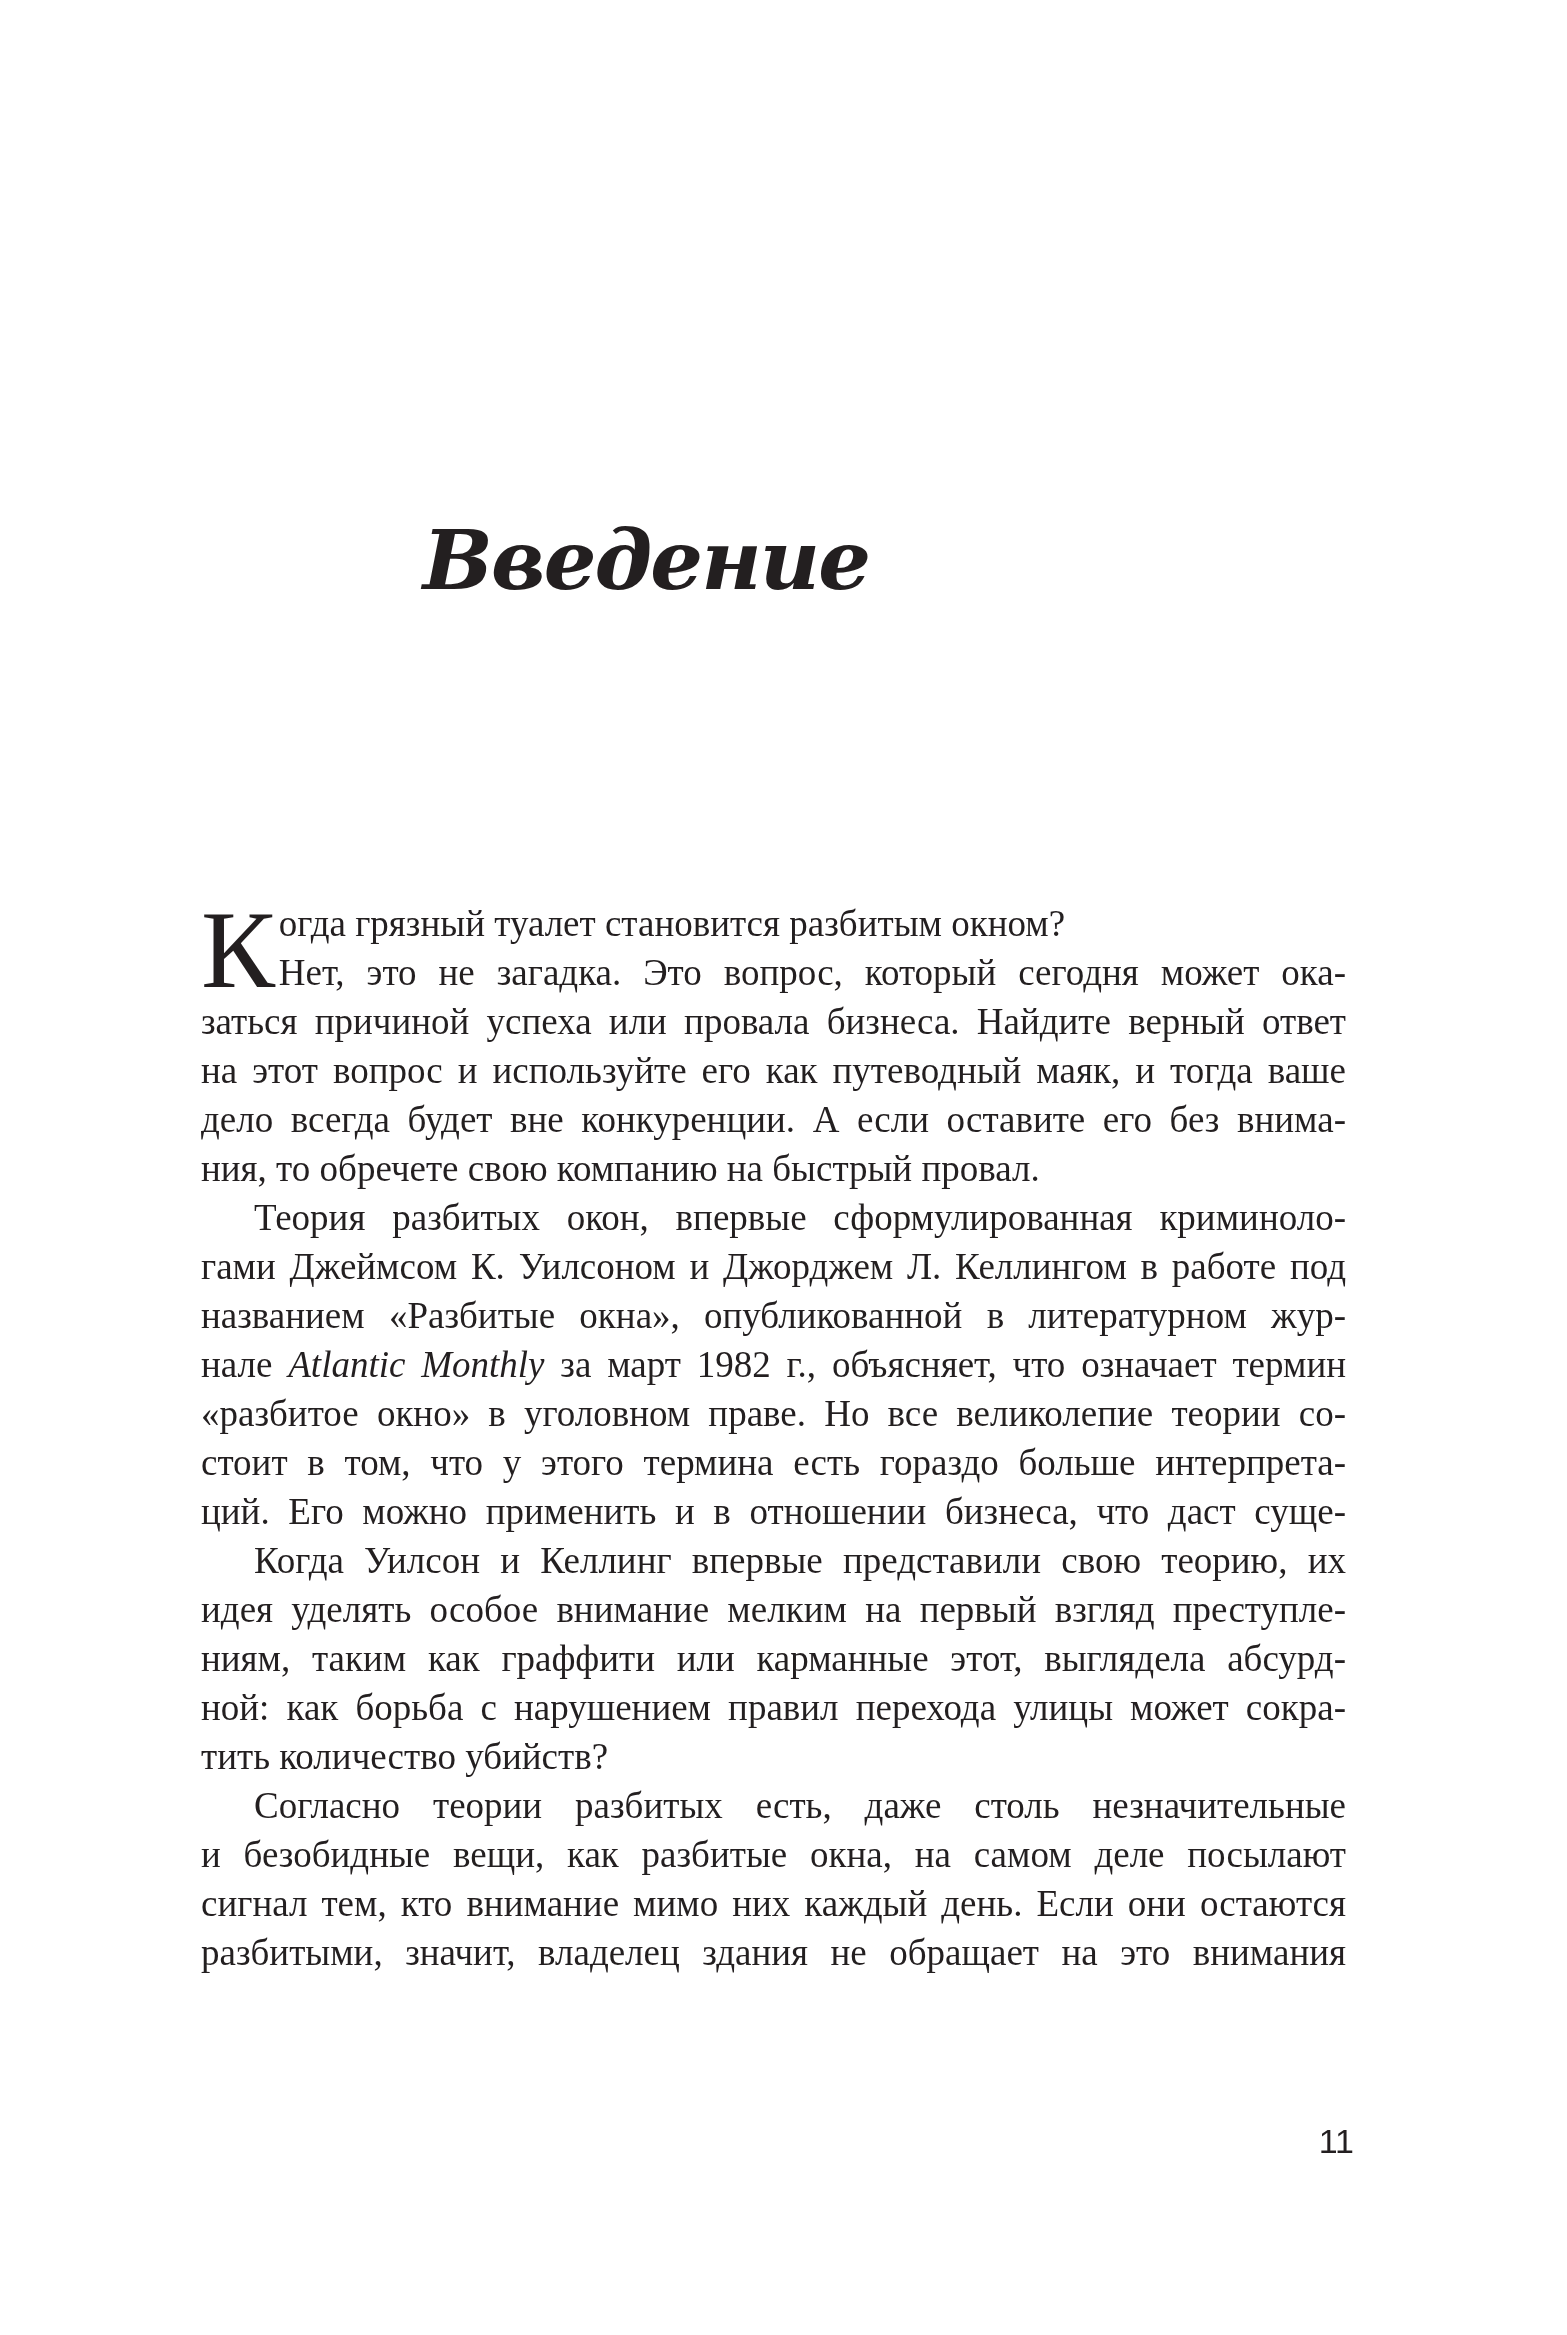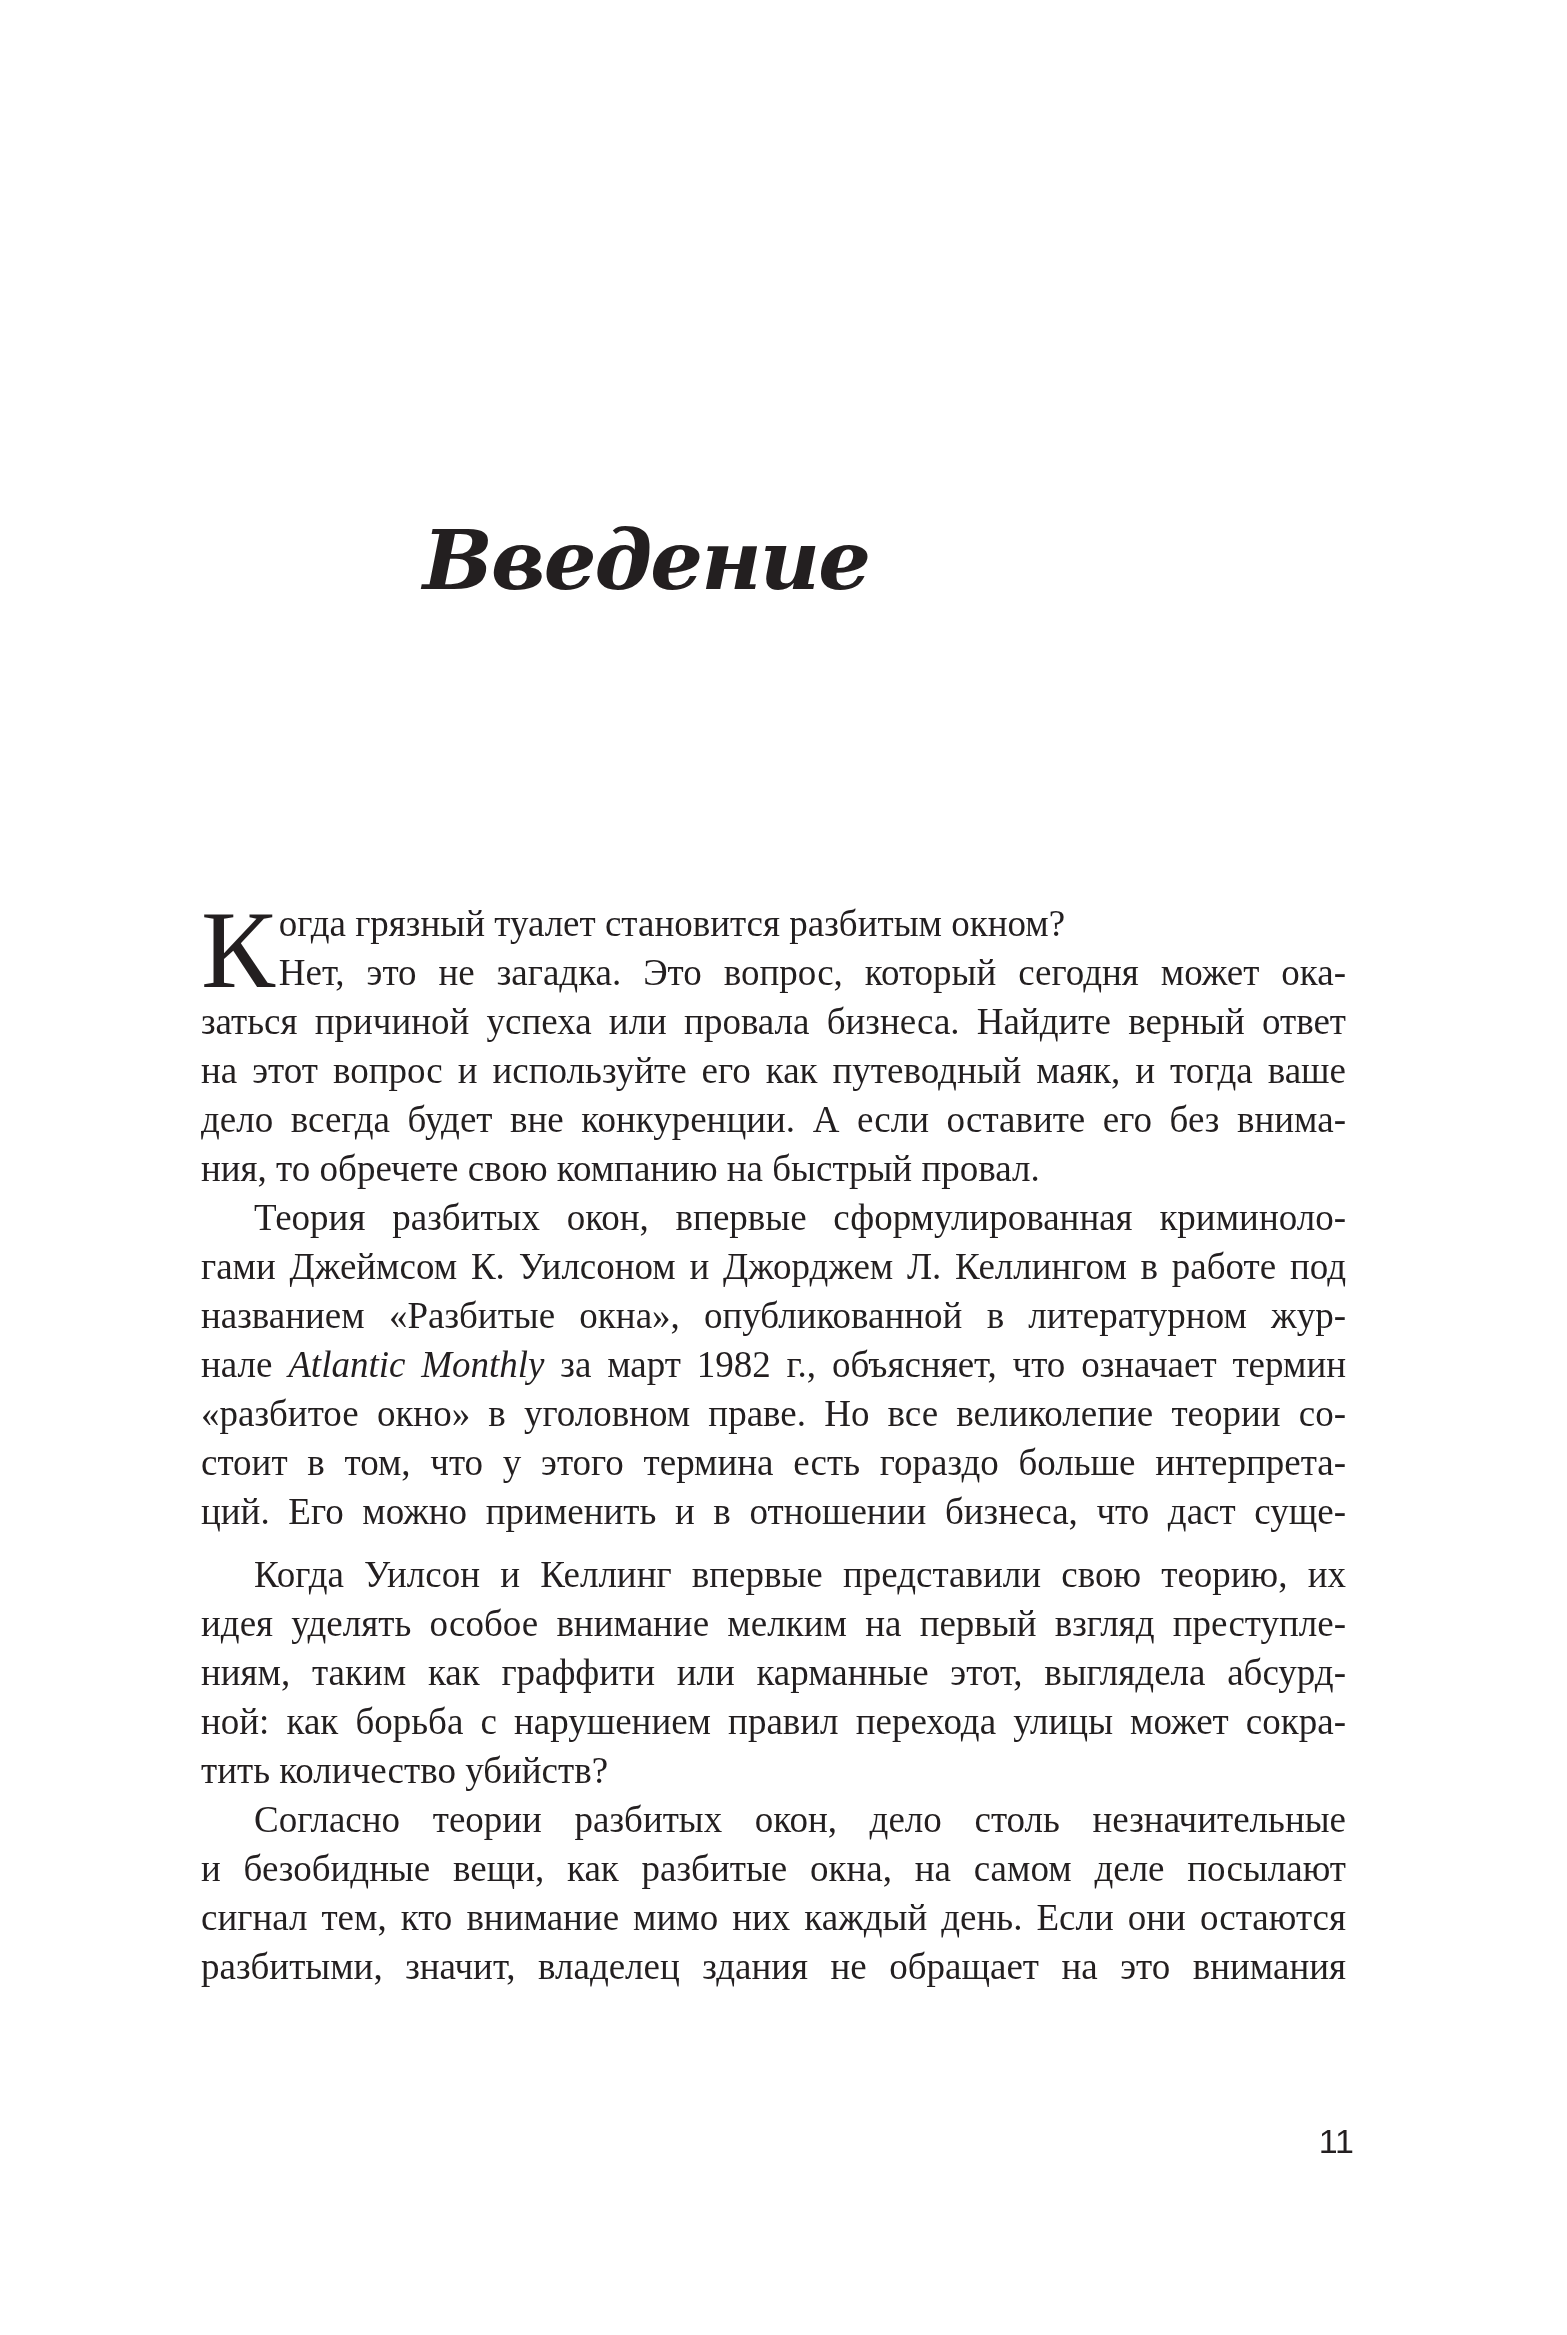--- a/index.html
+++ b/index.html
@@ -119,29 +119,29 @@
       <span class="line indent" style="word-spacing: 0px;">Теория разбитых окон, впервые сформулированная криминоло-</span>
       <span class="line" style="word-spacing: 0px;">гами Джеймсом К. Уилсоном и Джорджем Л. Келлингом в работе под</span>
       <span class="line" style="word-spacing: 0px;">названием «Разбитые окна», опубликованной в литературном жур-</span>
       <span class="line" style="word-spacing: 0px;"><span>нале </span><span class="italic">Atlantic Monthly</span><span> за март 1982 г., объясняет, что означает термин</span></span>
       <span class="line" style="word-spacing: 0px;">«разбитое окно» в уголовном праве. Но все великолепие теории со-</span>
       <span class="line" style="word-spacing: 0px;">стоит в том, что у этого термина есть гораздо больше интерпрета-</span>
       <span class="line" style="word-spacing: 0px;">ций. Его можно применить и в отношении бизнеса, что даст суще-</span>
     </div>
 
     <div class="paragraph">
-      <span class="line indent" style="word-spacing: 0px; margin-top: 14px;">Когда Уилсон и Келлинг впервые представили свою теорию, их</span>
+      <span class="line indent" style="word-spacing: 0px;">Когда Уилсон и Келлинг впервые представили свою теорию, их</span>
       <span class="line" style="word-spacing: 0px;">идея уделять особое внимание мелким на первый взгляд преступле-</span>
       <span class="line" style="word-spacing: 0px;">ниям, таким как граффити или карманные этот, выглядела абсурд-</span>
       <span class="line" style="word-spacing: 0px;">ной: как борьба с нарушением правил перехода улицы может сокра-</span>
       <span class="line last">тить количество убийств?</span>
     </div>
 
     <div class="paragraph">
-      <span class="line indent" style="word-spacing: 0px;">Согласно теории разбитых окон, дело столь незначительные</span>
+      <span class="line indent" style="word-spacing: 0px;">Согласно теории разбитых есть, даже столь незначительные</span>
       <span class="line" style="word-spacing: 0px;">и безобидные вещи, как разбитые окна, на самом деле посылают</span>
       <span class="line" style="word-spacing: 0px;">сигнал тем, кто внимание мимо них каждый день. Если они остаются</span>
       <span class="line" style="word-spacing: 0px;">разбитыми, значит, владелец здания не обращает на это внимания</span>
     </div>
 
   </div>
 
   <div class="page-number">11</div>
 
 </div>

